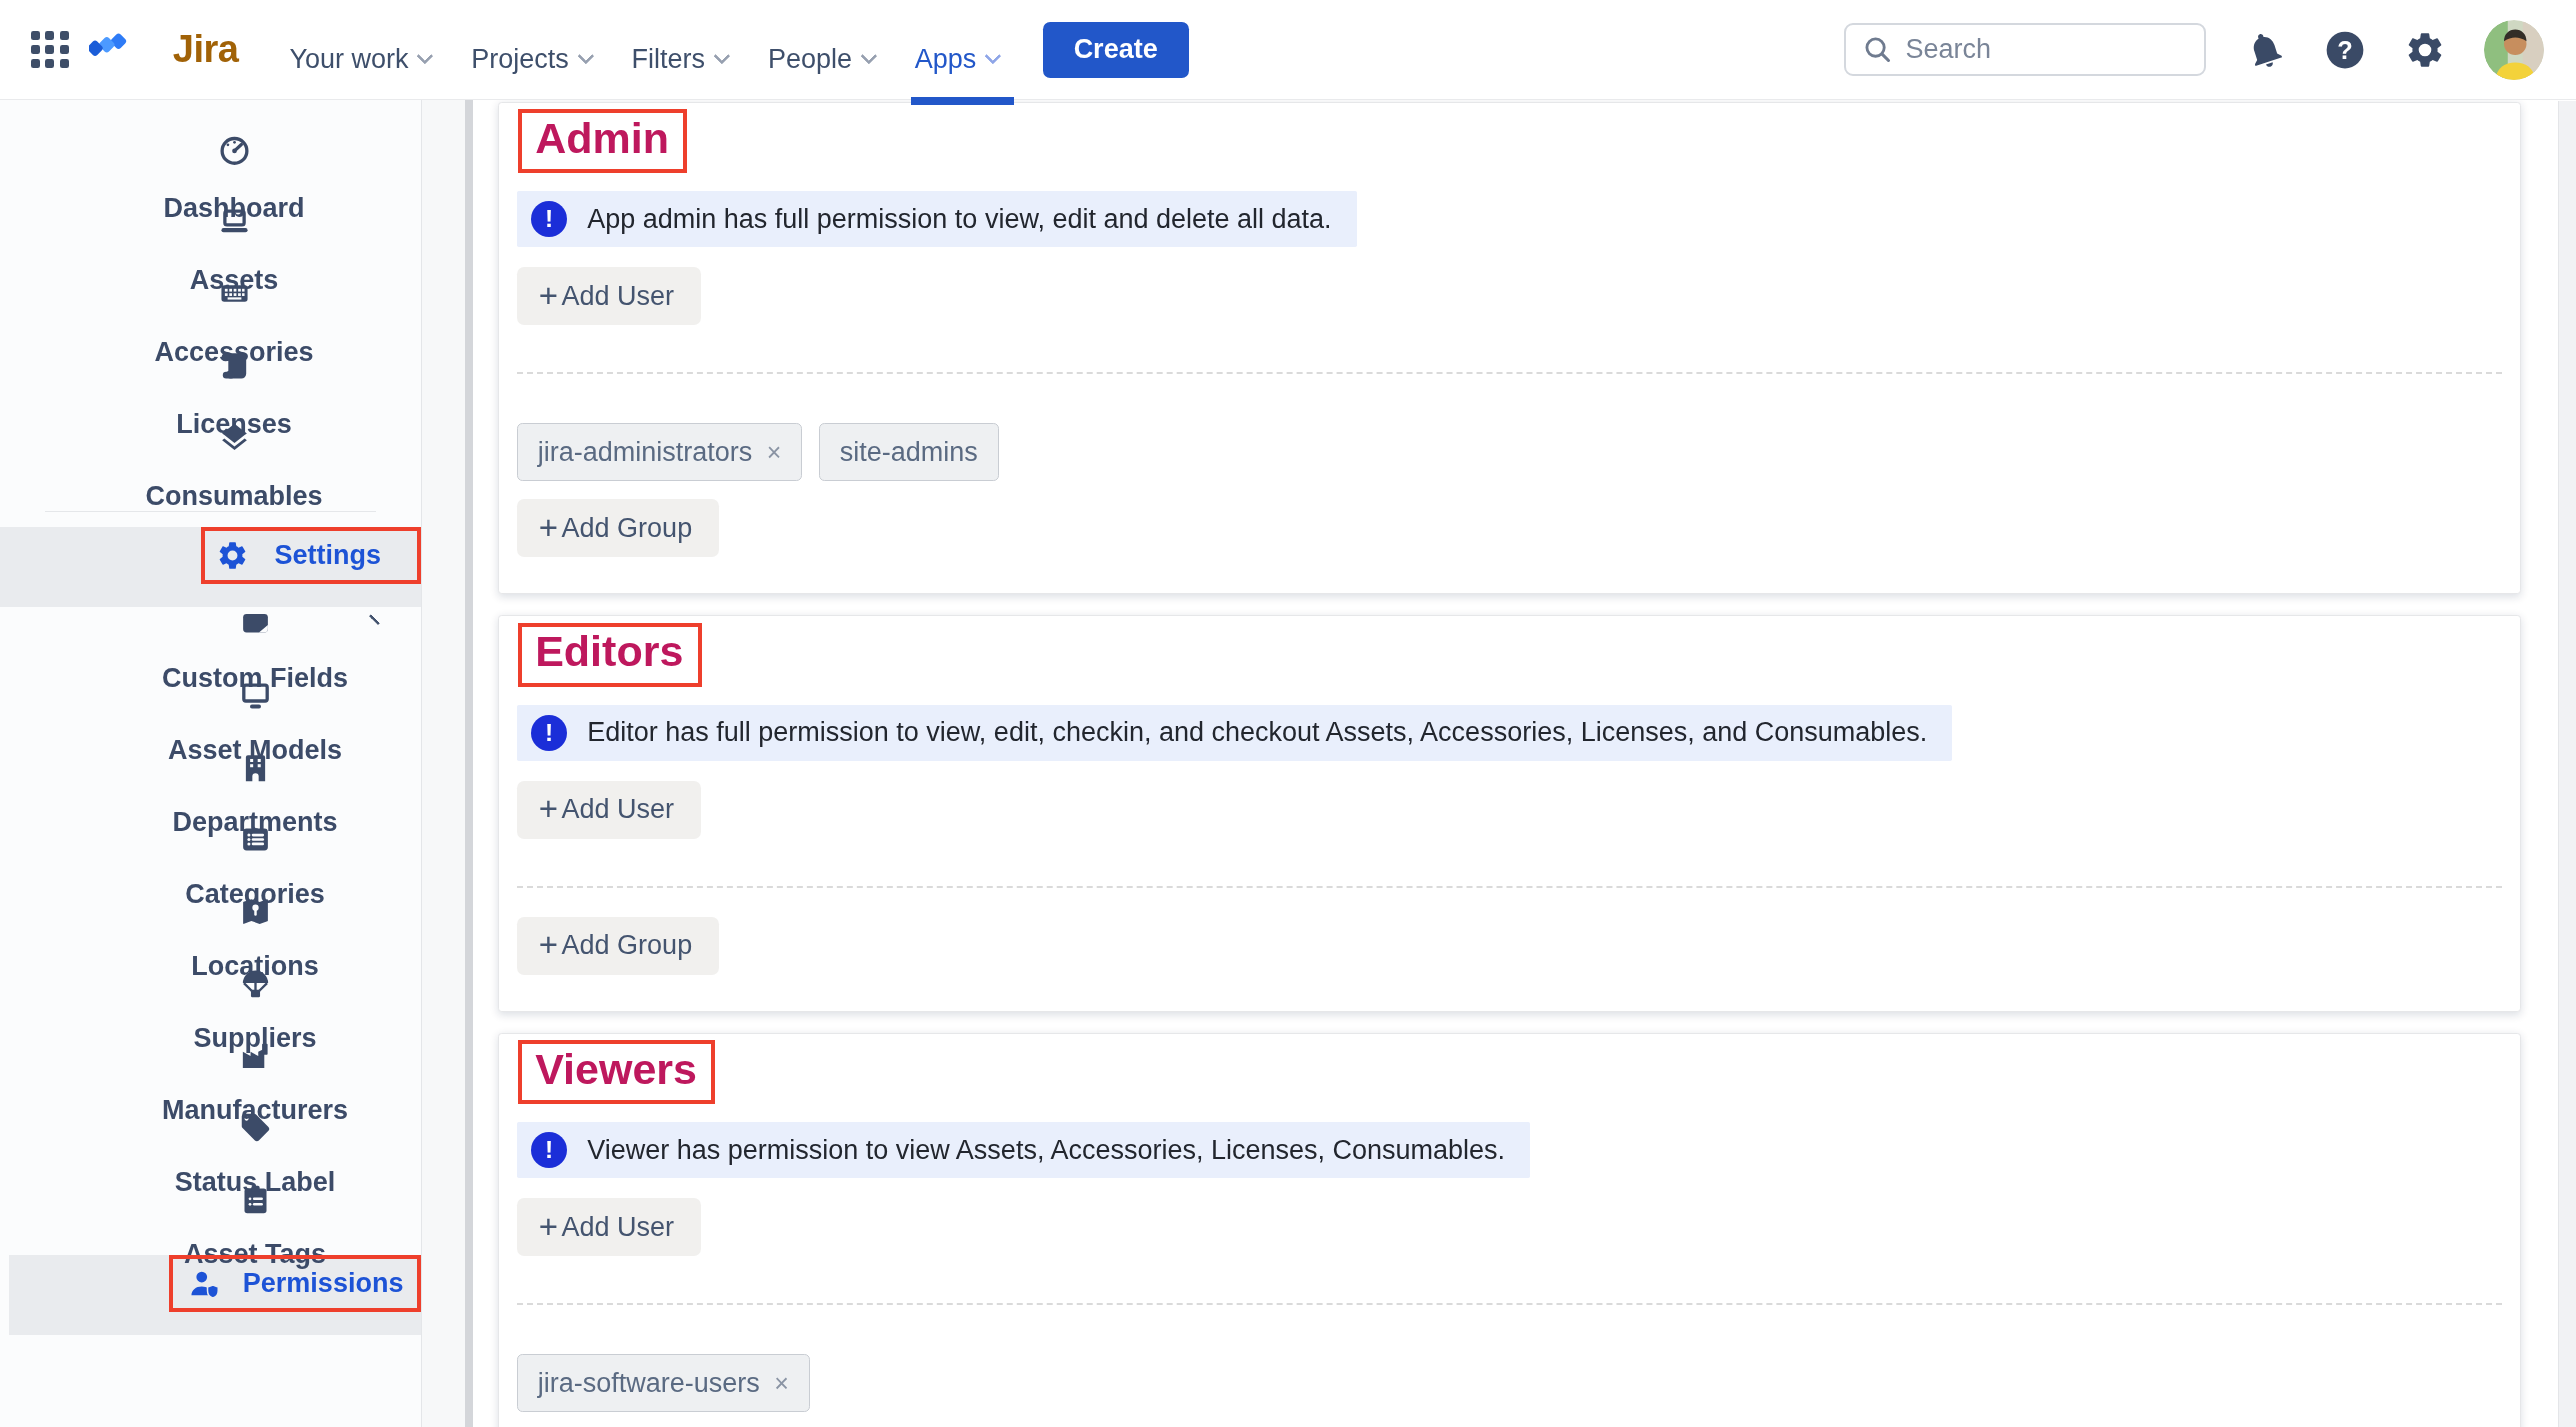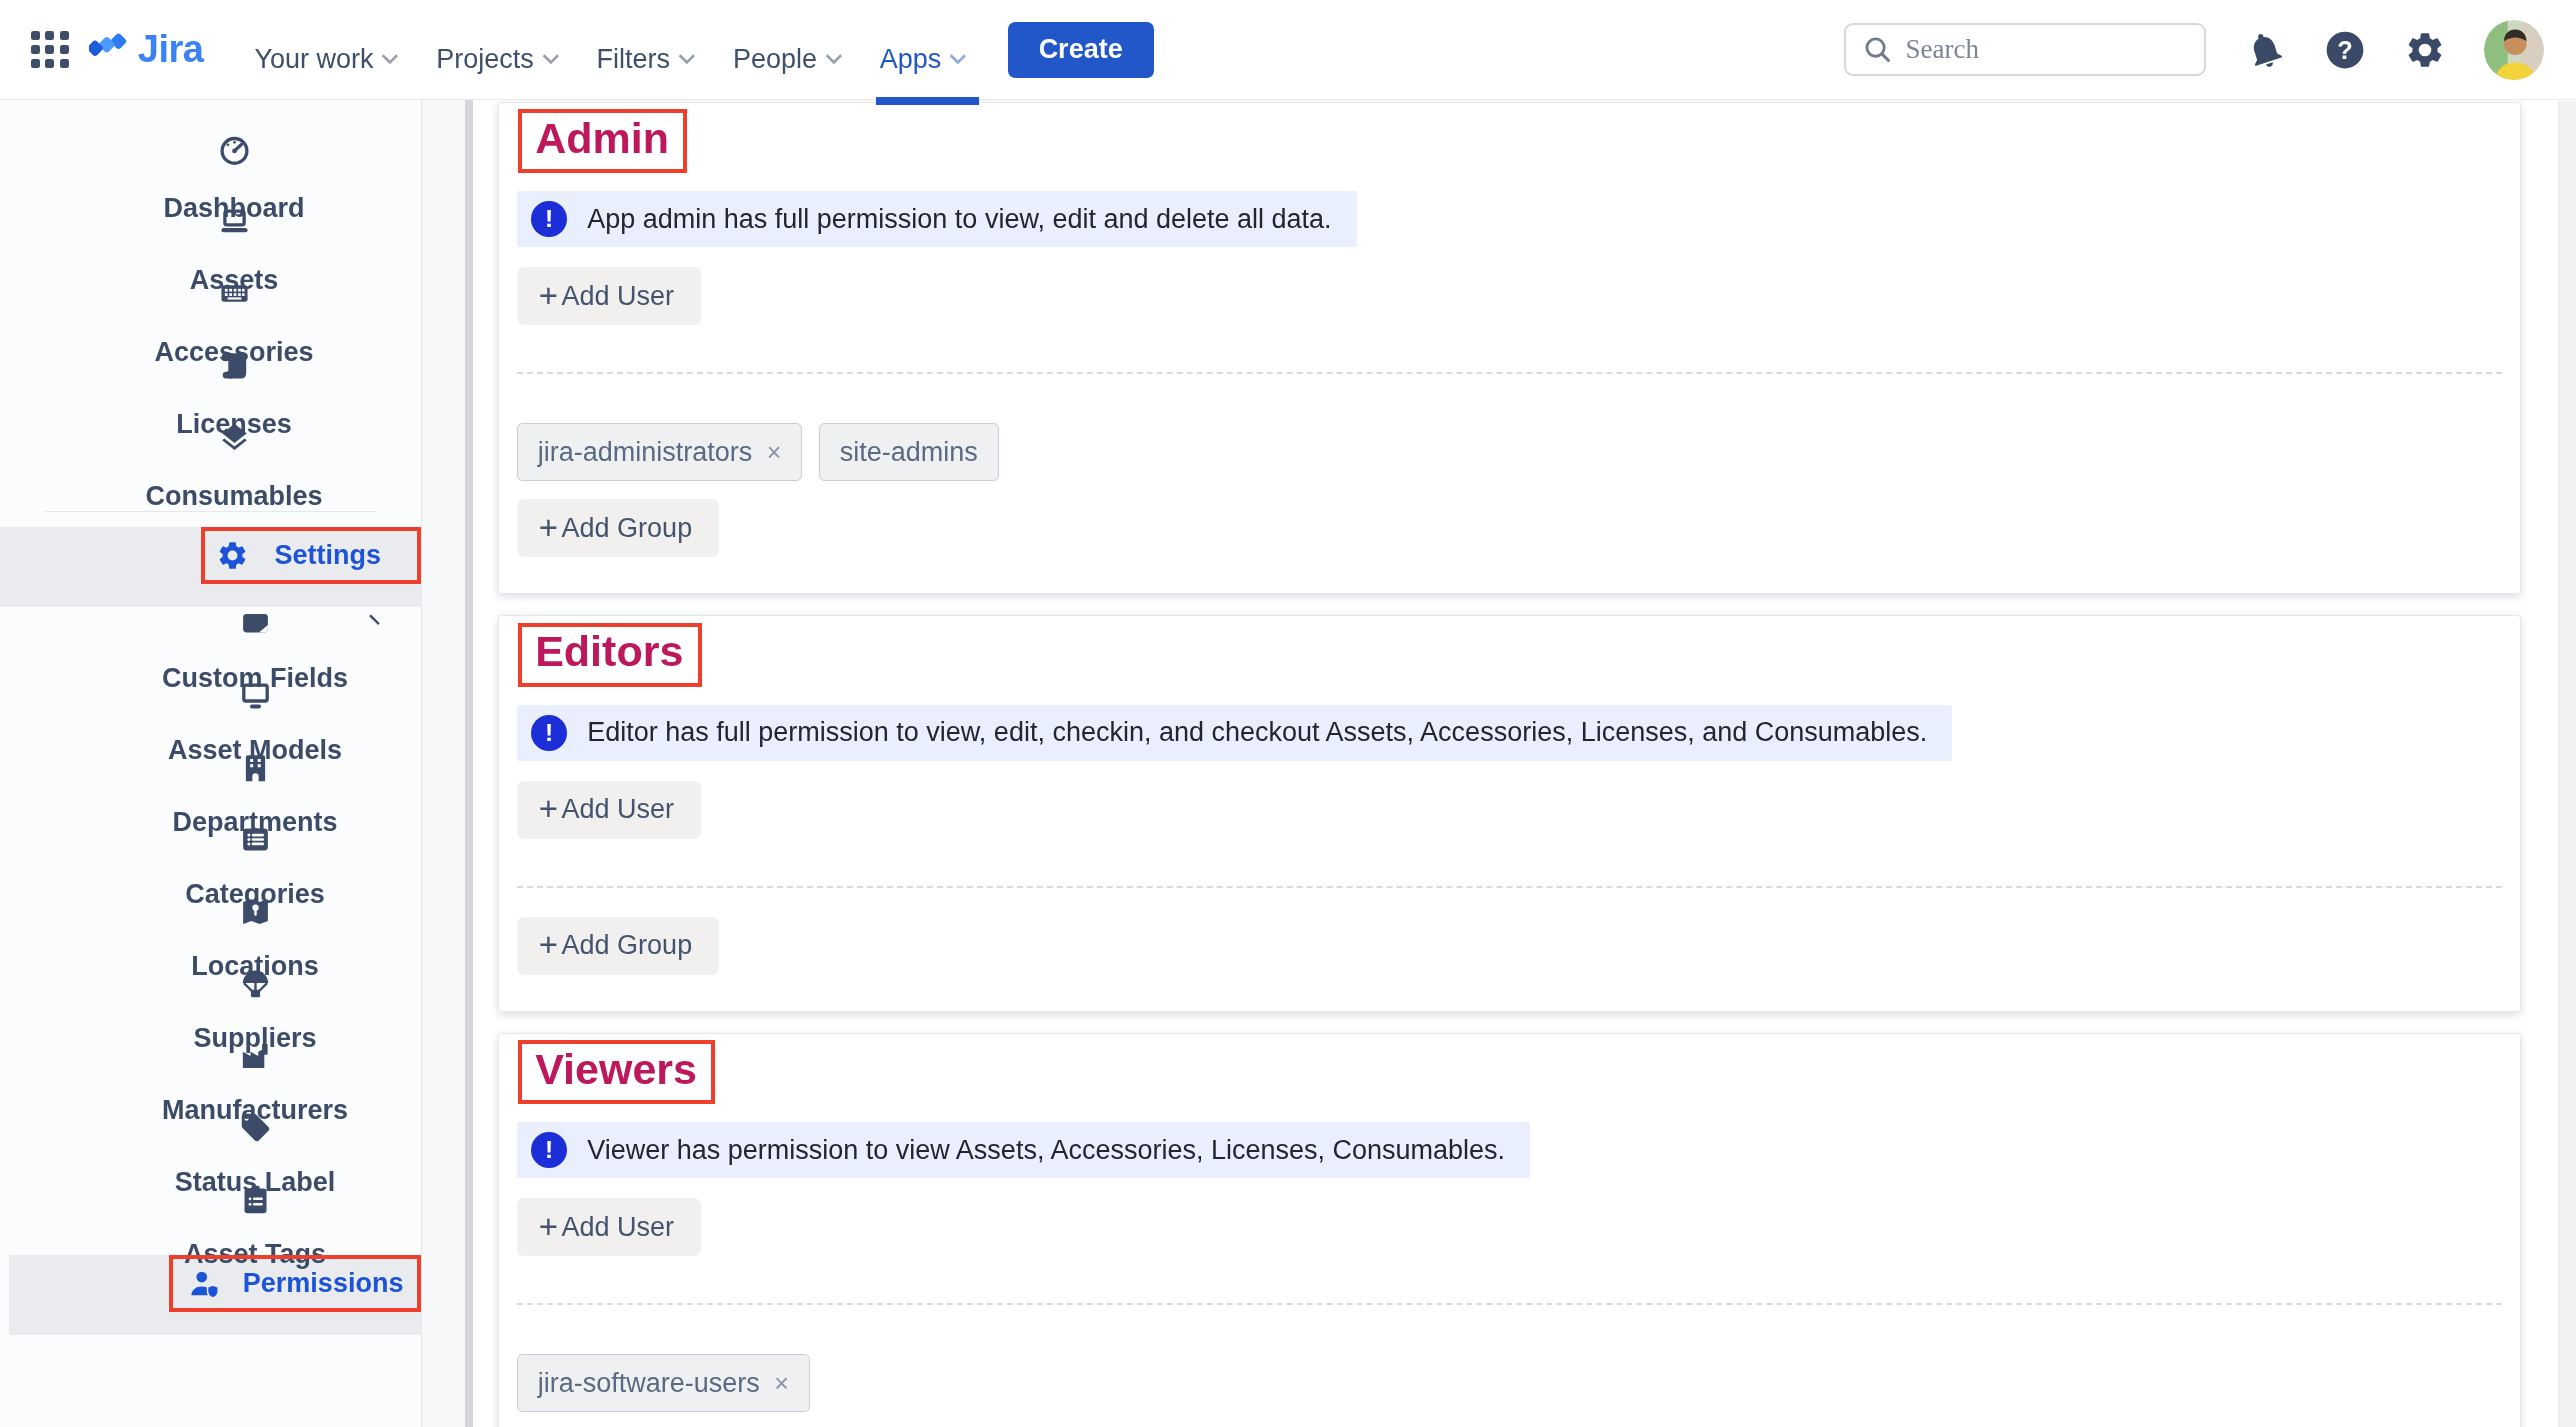--- a/index.html
+++ b/index.html
@@ -12,21 +12,21 @@
   .app { width: 2576px; height: 1427px; display: flex; flex-direction: column; position: relative; }
 
   
   .header {
     height: 100px; flex: 0 0 100px; display: flex; align-items: center;
     padding: 0 18px 0 22px; border-bottom: 1.8px solid #e9eaec; background: #fff; position: relative; z-index: 5;
   }
   .grid-icon { display: grid; grid-template-columns: repeat(3,9px); grid-template-rows: repeat(3,9px); gap: 5.4px; margin: 0 20px 0 9px; cursor: pointer; }
   .grid-icon i { background: #3e4e68; border-radius: 2.3px; }
   .logo { display: flex; align-items: center; gap: 9px; margin-right: 31px; cursor: pointer; }
-  .logo-text { font-size: 38px; font-weight: 700; color: #3b82f6; letter-spacing: -0.5px; }
+  .logo-text { font-size: 38px; font-weight: 700; color: #a16207; letter-spacing: -0.5px; margin-left: 35px; }
   .nav-item {
     display: flex; align-items: center; height: 88px; padding: 0 20px;
     font-size: 27px; font-weight: 500; color: #3e4f6b; position: relative; cursor: pointer; white-space: nowrap; margin-top: 20px;
   }
   .chev {
     display: inline-block; width: 11.8px; height: 11.8px; margin-left: 11px; margin-top: -7.2px;
     border-right: 3.2px solid #97a0b0; border-bottom: 3.2px solid #97a0b0; border-radius: 0.9px;
     transform: rotate(45deg);
   }
   .nav-item.active { color: #2257c9; }
@@ -37,21 +37,21 @@
     border: none; border-radius: 7.2px; font-size: 27px; font-weight: 600; cursor: pointer;
     font-family: "Liberation Sans", sans-serif; display: flex; align-items: center;
   }
   .header-right { margin-left: auto; display: flex; align-items: center; gap: 38px; padding-right: 14.5px; }
   .search-box {
     width: 362px; height: 53px; border: 2.3px solid #d4d8de; border-radius: 9px;
     display: flex; align-items: center; gap: 12.7px; padding: 0 16.3px; background: #fff;
   }
   .search-box input {
     border: none; outline: none; font-size: 27px; color: #44546f; width: 272px;
-    font-family: Liberation Serif, serif; background: transparent;
+    font-family: Liberation Sans, sans-serif; background: transparent;
   }
   .search-box input::placeholder { color: #7a8598; }
   .hicon { width: 42px; height: 42px; cursor: pointer; display: block; }
   .avatar { width: 60px; height: 60px; border-radius: 50%; overflow: hidden; cursor: pointer; display: block; }
 
   
   .body-row { flex: 1; display: flex; min-height: 0; }
 
   
   .sidebar { width: 422px; flex: 0 0 422px; background: #fbfcfd; border-right: 1.8px solid #e4e6e9; padding-top: 33px; }

